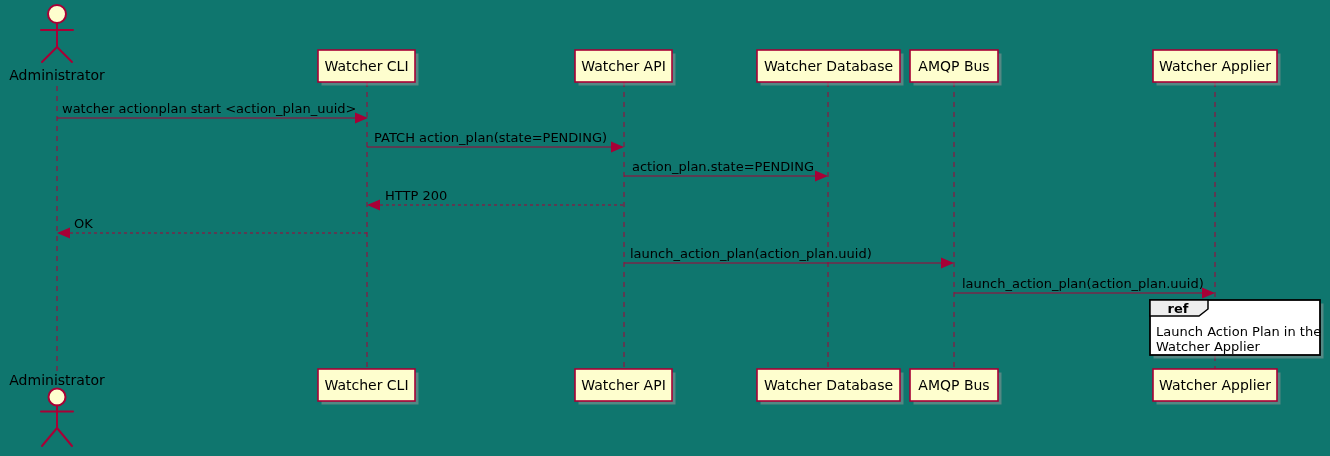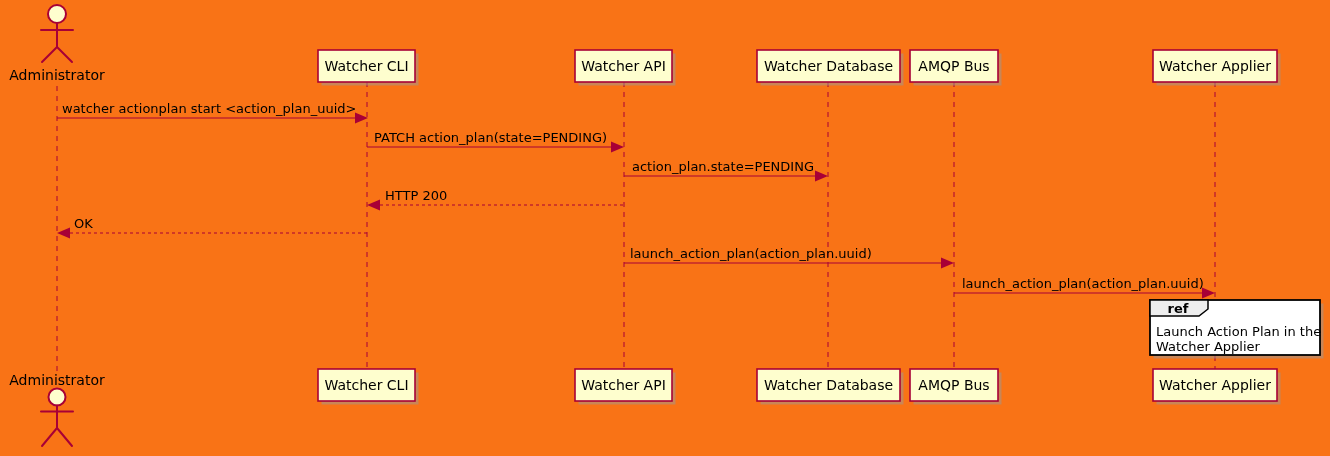--- a/index.html
+++ b/index.html
@@ -1,19 +1,19 @@
 <!DOCTYPE html>
 <html><head>
 <meta charset="utf-8">
 <style>
   html,body { margin:0; padding:0; background:#ffffff; }
   #stage {
     position:relative;
     width:1330px; height:456px;
-    background:#f97316;
+    background:#0f766e;
     font-family:"DejaVu Sans", sans-serif;
     overflow:hidden;
   }
   svg text { user-select:none; }
   .lifeline   { stroke:#A80036; stroke-width:1; stroke-dasharray:5 5; fill:none; }
   .pshadow    { fill:#9a9a9a; opacity:0.5; stroke:none; }
   .pbox       { fill:#FEFECE; stroke:#A80036; stroke-width:1.6; }
   .ptext      { font-family:"DejaVu Sans", sans-serif; font-size:14px; fill:#000000; text-anchor:middle; }
   .atext      { font-family:"DejaVu Sans", sans-serif; font-size:14px; fill:#000000; text-anchor:middle; }
   .mtext      { font-family:"DejaVu Sans", sans-serif; font-size:13px; fill:#000000; }

